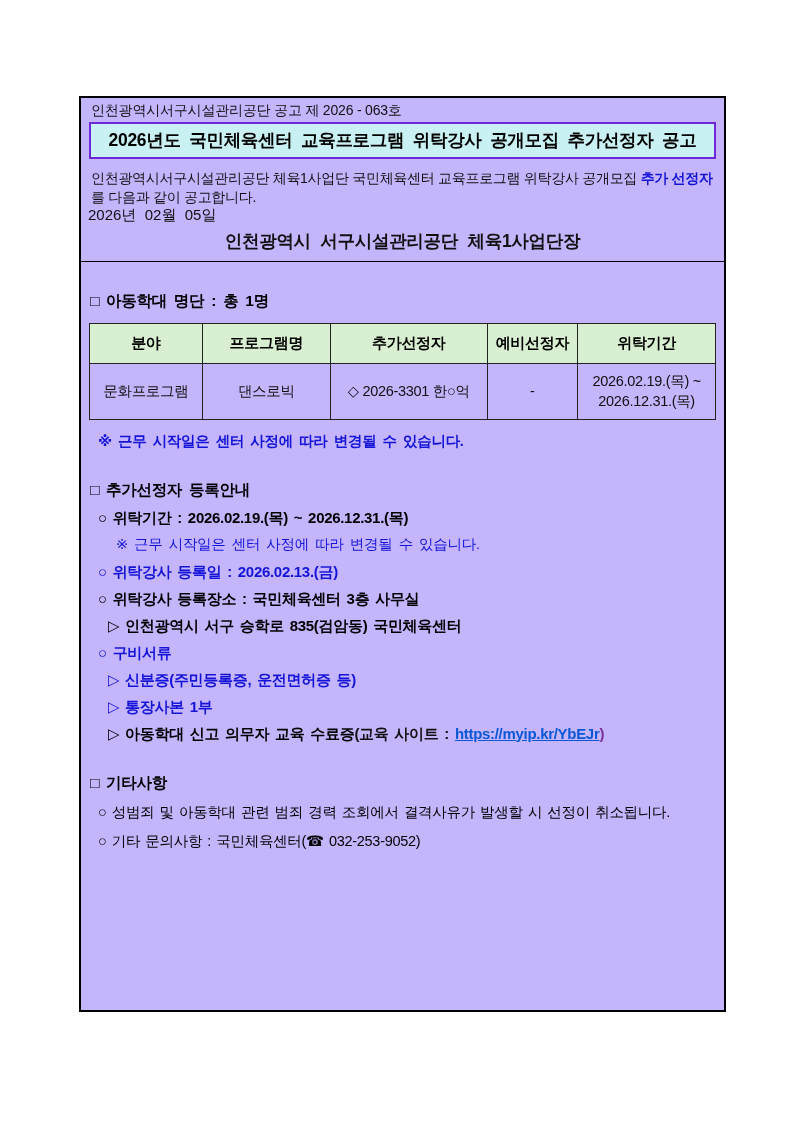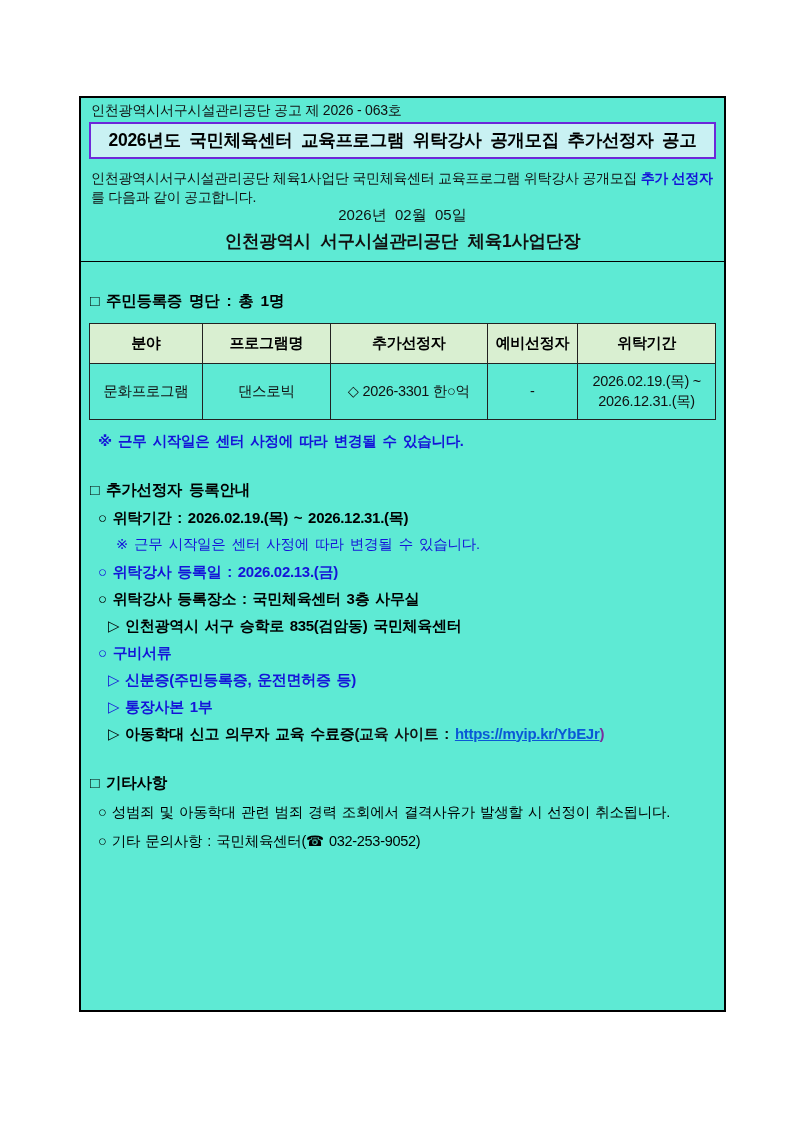--- a/index.html
+++ b/index.html
@@ -2,32 +2,32 @@
 <html style="--title_bg: #c9f1f3; --table_header_bg: #d9efd1; --accent_blue: #1414d8; --link_blue: #0a58d6; --paren_purple: #7a2e9d;"><head>
 <meta charset="utf-8">
 <style>
   html,body { margin:0; padding:0; }
   body {
     width:800px; height:1130px; background:#ffffff; position:relative;
     font-family:"Liberation Sans","DejaVu Sans",sans-serif; color:#111;
   }
   .page {
     position:absolute; left:79px; top:96px; width:647px; height:916px;
-    border:2px solid #000; box-sizing:border-box; background:#5eead4;
+    border:2px solid #000; box-sizing:border-box; background:#c4b5fd;
   }
   .inner { padding:4px 7px 0; }
   .notice-no { font-size:14px; line-height:16px; padding-left:3px; letter-spacing:-0.2px; }
   .title-box {
     margin:4px 1px 0; border:2px solid #6d28d9; background:var(--title_bg,#c9f1f3);
     text-align:center; font-weight:bold; font-size:17.5px; line-height:20px;
     padding:6px 2px 7px; word-spacing:4px; letter-spacing:-0.3px; color:#000;
   }
   .intro { margin:10px 3px 0; font-size:14px; line-height:18.5px; letter-spacing:-0.3px; }
   .intro .hl { color:var(--accent_blue,#1414d8); font-weight:bold; }
-  .date-line { text-align:center; font-size:15px; line-height:17px; margin-top:0; white-space:pre-wrap; }
+  .date-line { font-size:15px; line-height:17px; margin-top:0; white-space:pre-wrap; }
   .signature { text-align:center; font-size:17.5px; line-height:21px; font-weight:bold; margin-top:8px; word-spacing:5px; letter-spacing:-0.3px; }
   .divider { border-top:1.5px solid #000; margin-top:9px; }
   .content { padding:0 7px; }
   .sec-heading { font-weight:bold; font-size:15.5px; line-height:18px; word-spacing:3px; letter-spacing:-0.3px; color:#000; margin-left:2px; }
   #heading-roster { margin-top:30px; }
   #heading-registration { margin-top:31px; }
   #heading-misc { margin-top:32px; }
   table.roster {
     width:calc(100% - 2px); margin:13px 0 0 1px; border-collapse:collapse; table-layout:fixed;
   }
@@ -67,21 +67,21 @@
     </div>
 
     <div class="date-line">2026년  02월  05일</div>
 
     <div class="signature">인천광역시 서구시설관리공단 체육1사업단장</div>
   </div>
 
   <div class="divider"></div>
 
   <div class="content">
-    <div class="sec-heading" id="heading-roster">□ 주민등록증 명단 : 총 1명</div>
+    <div class="sec-heading" id="heading-roster">□ 아동학대 명단 : 총 1명</div>
 
     <table class="roster">
       <colgroup>
         <col style="width:18%">
           <col style="width:20.5%">
           <col style="width:25%">
           <col style="width:14.5%">
           <col style="width:22%">
       </colgroup>
       <thead>

